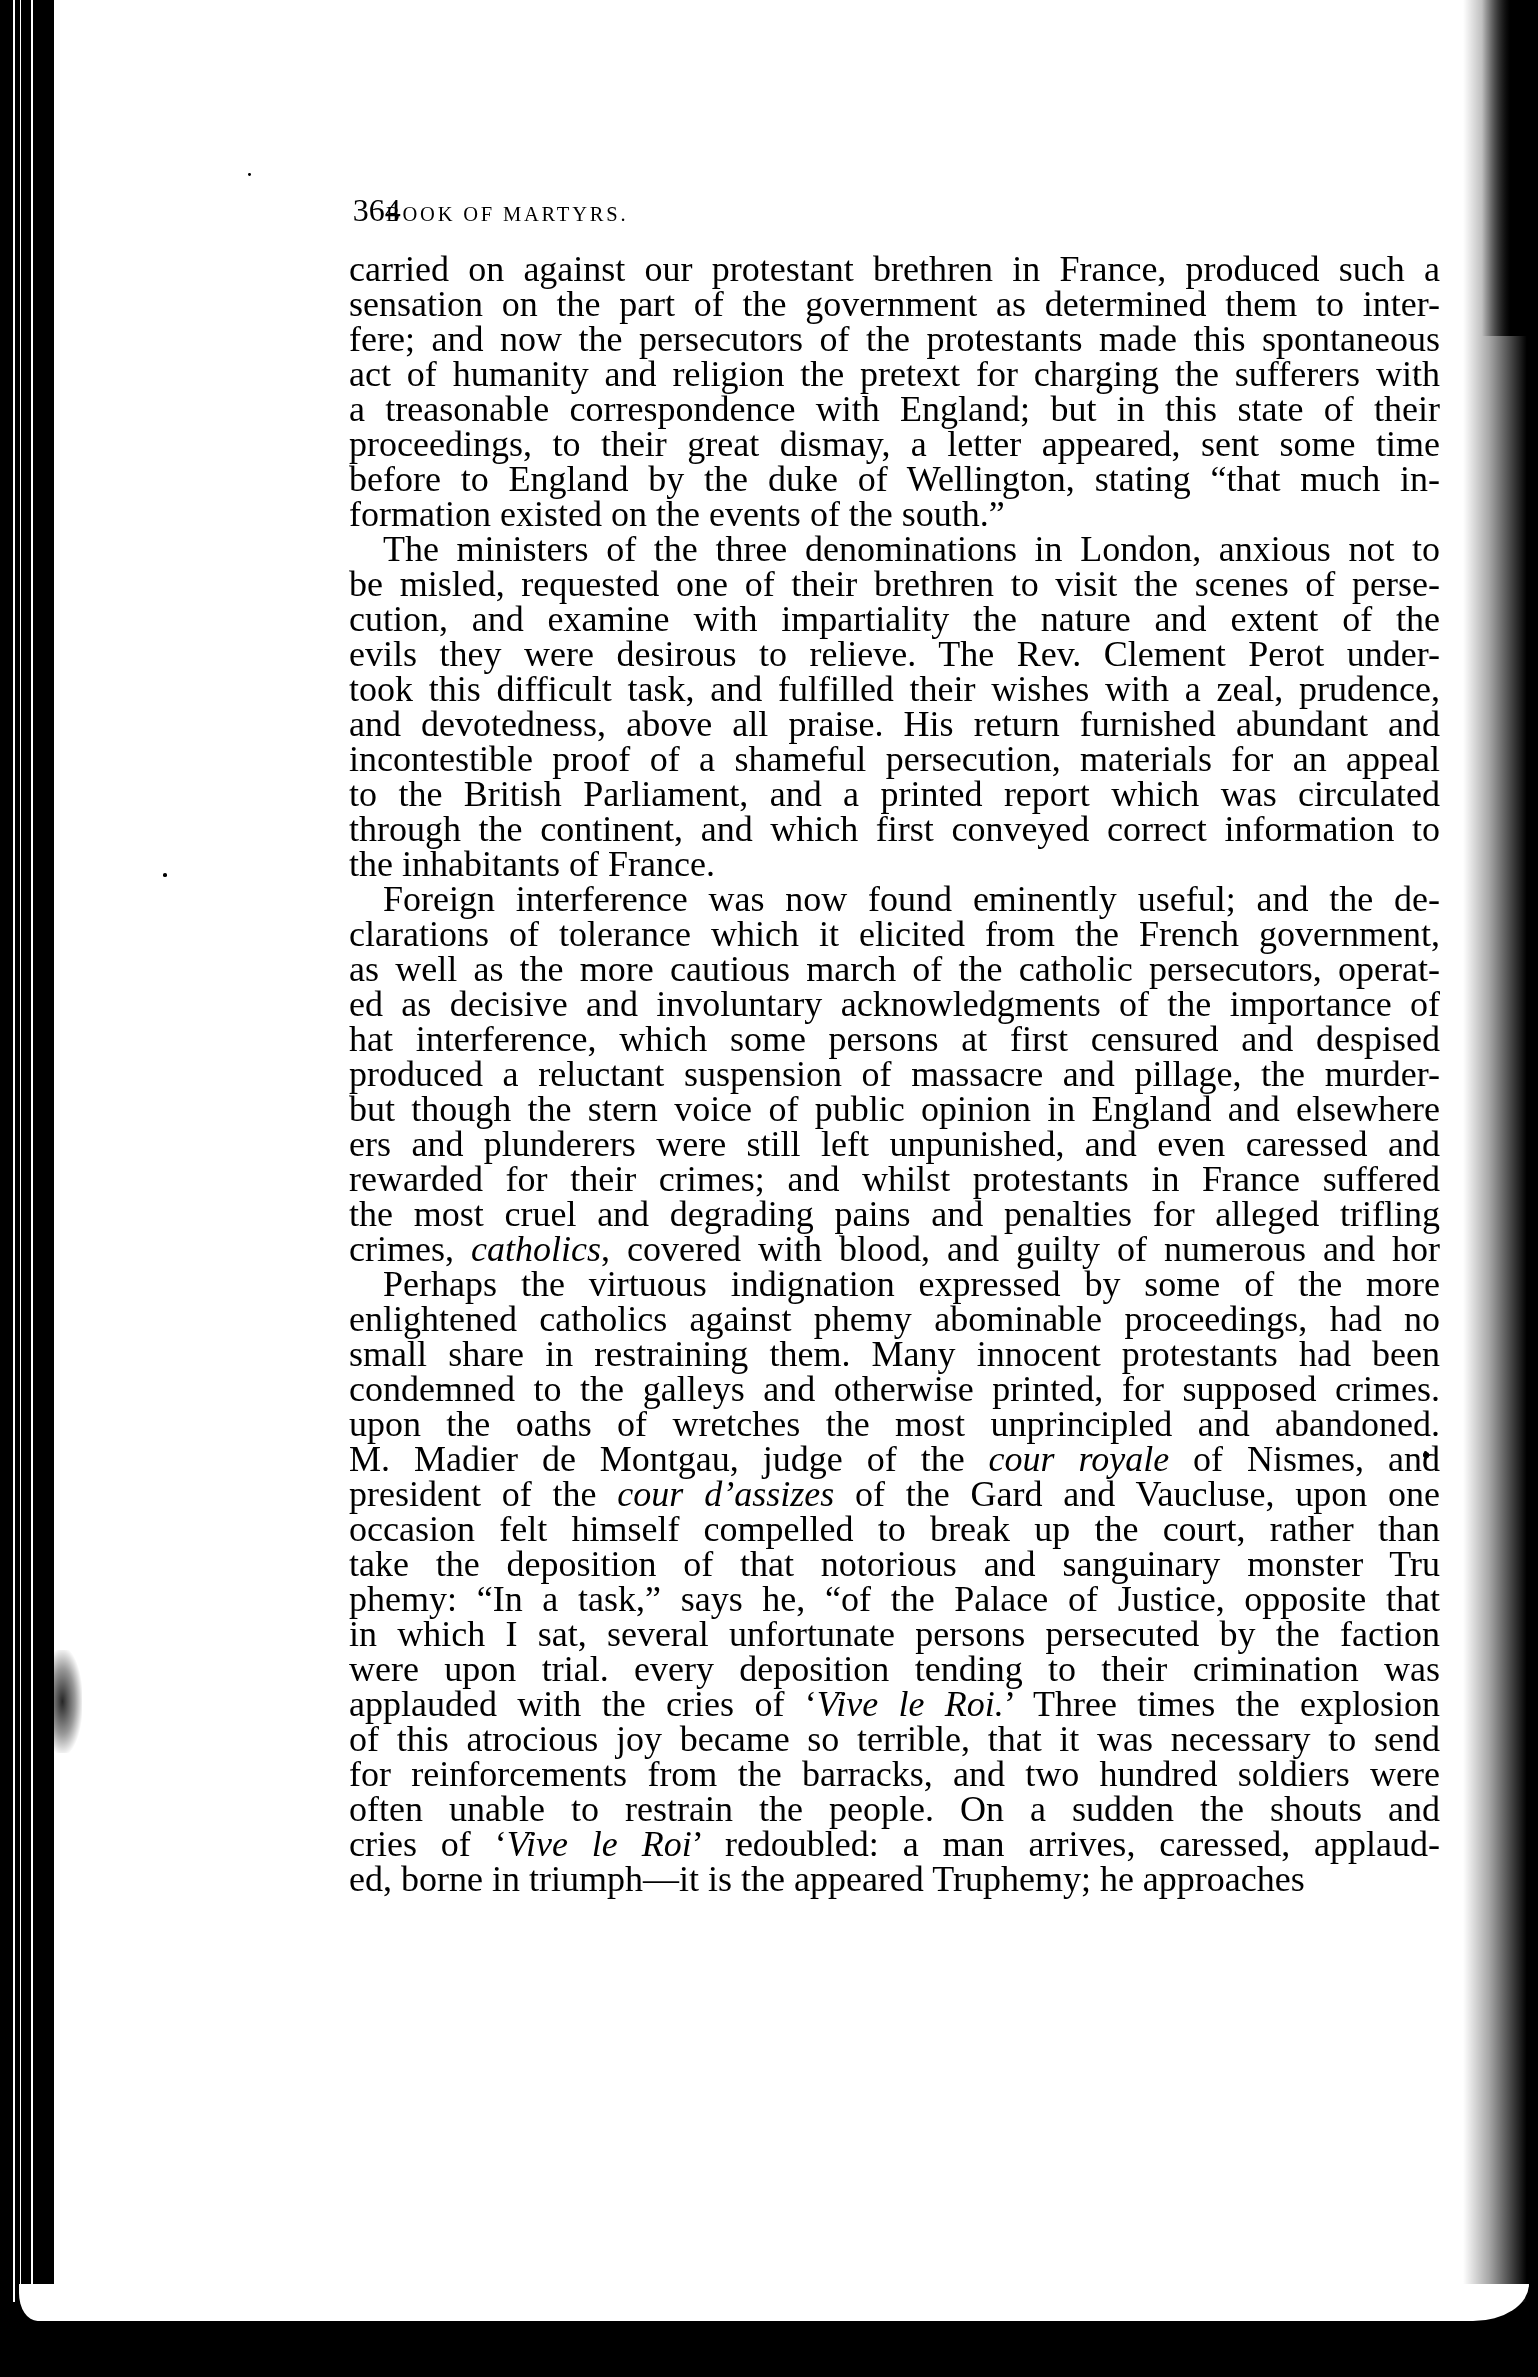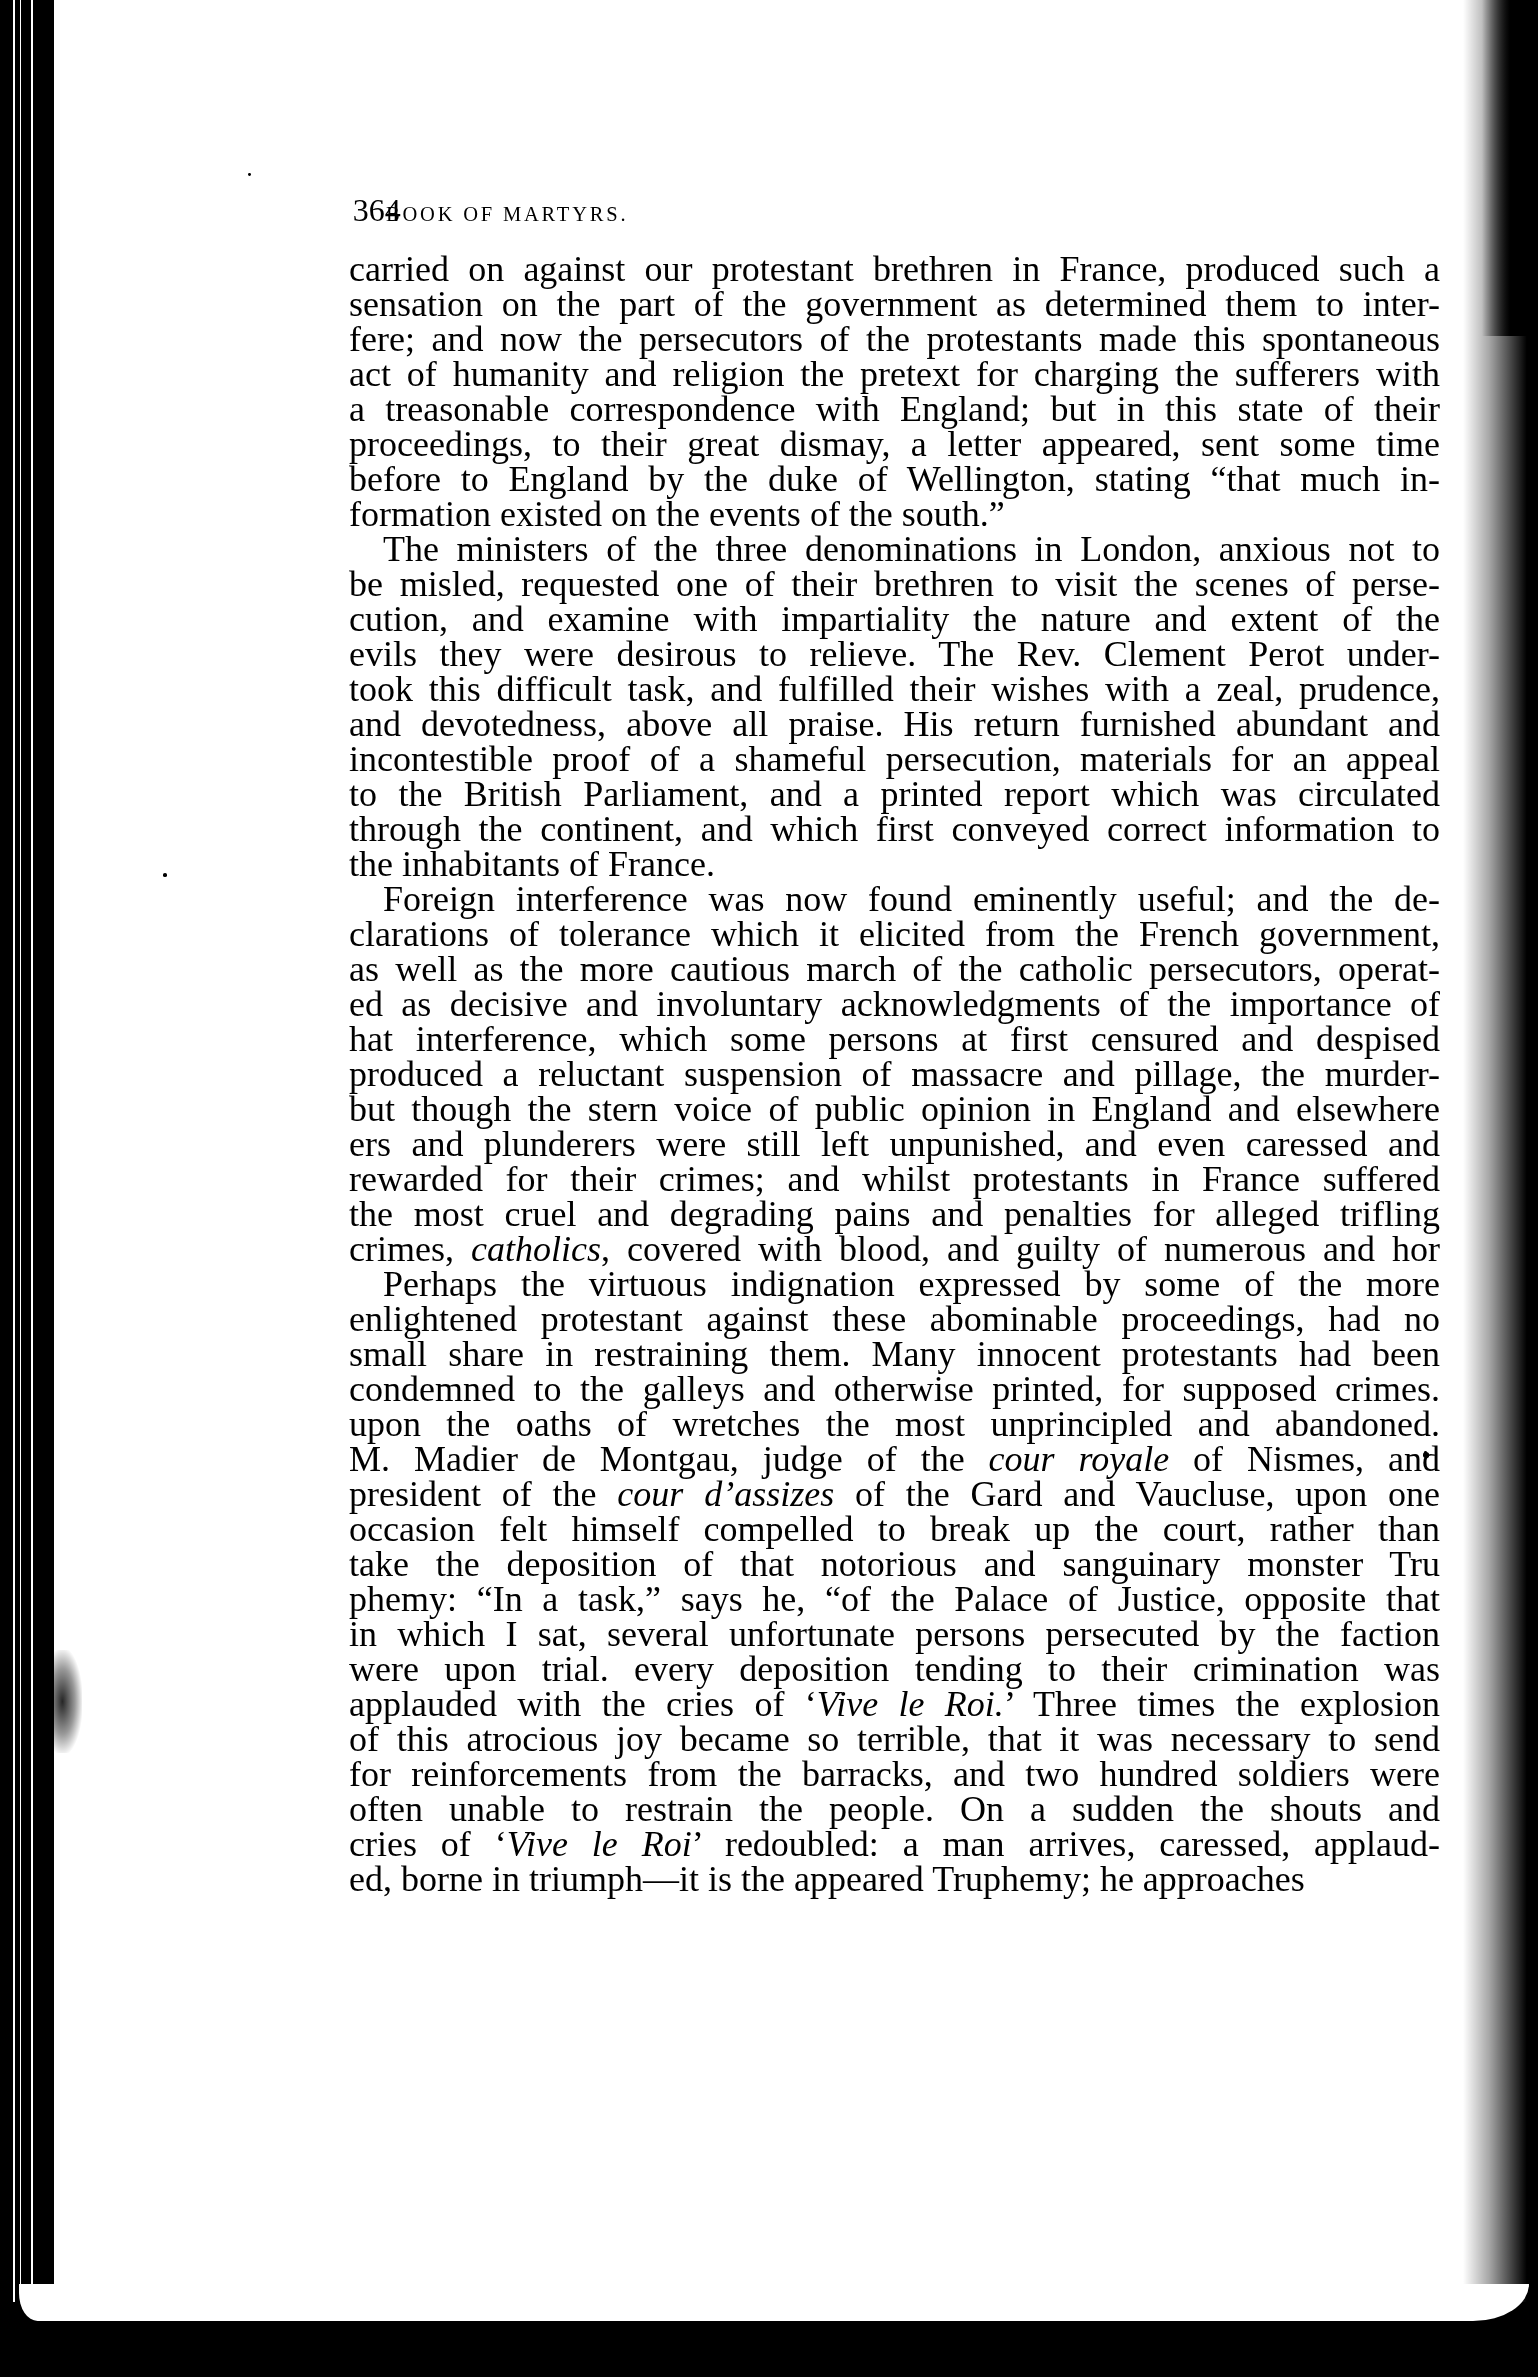--- a/index.html
+++ b/index.html
@@ -144,21 +144,21 @@
         <div class="line">hat interference, which some persons at first censured and despised</div>
         <div class="line">produced a reluctant suspension of massacre and pillage, the murder-</div>
         <div class="line">but though the stern voice of public opinion in England and elsewhere</div>
         <div class="line">ers and plunderers were still left unpunished, and even caressed and</div>
         <div class="line">rewarded for their crimes; and whilst protestants in France suffered</div>
         <div class="line">the most cruel and degrading pains and penalties for alleged trifling</div>
         <div class="line">crimes, <em>catholics</em>, covered with blood, and guilty of numerous and hor</div>
       </div>
       <div>
         <div class="line indent">Perhaps the virtuous indignation expressed by some of the more</div>
-        <div class="line">enlightened protestant against these abominable proceedings, had no</div>
+        <div class="line">enlightened catholics against phemy abominable proceedings, had no</div>
         <div class="line">small share in restraining them. Many innocent protestants had been</div>
         <div class="line">condemned to the galleys and otherwise printed, for supposed crimes.</div>
         <div class="line">upon the oaths of wretches the most unprincipled and abandoned.</div>
         <div class="line">M. Madier de Montgau, judge of the <em>cour royale</em> of Nismes, and</div>
         <div class="line">president of the <em>cour d’assizes</em> of the Gard and Vaucluse, upon one</div>
         <div class="line">occasion felt himself compelled to break up the court, rather than</div>
         <div class="line">take the deposition of that notorious and sanguinary monster Tru</div>
         <div class="line">phemy: “In a task,” says he, “of the Palace of Justice, opposite that</div>
         <div class="line">in which I sat, several unfortunate persons persecuted by the faction</div>
         <div class="line">were upon trial. every deposition tending to their crimination was</div>

